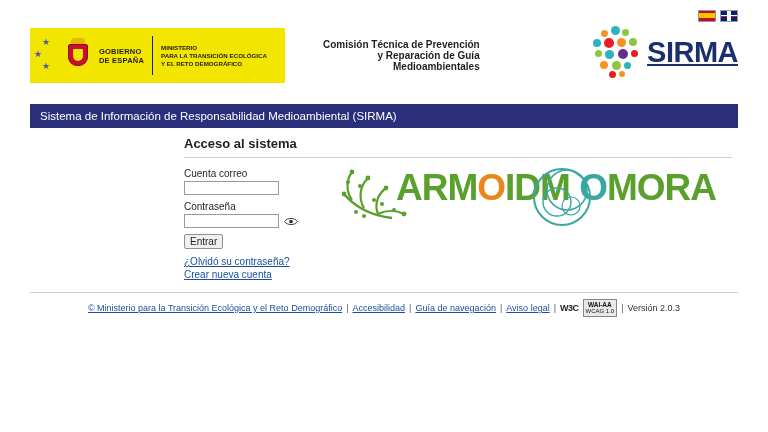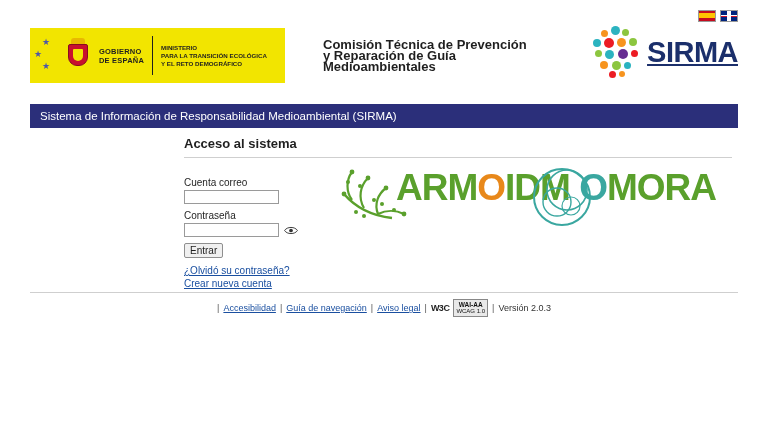--- a/index.html
+++ b/index.html
@@ -157,24 +157,25 @@
   .gob-min {
     font-size: 6.2px;
     line-height: 8px;
     color: #1f1f1f;
     font-weight: bold;
   }
 
   .comision {
     margin-left: 38px;
     align-self: center;
-    font-size: 13px;
+    font-size: 10px;
     line-height: 11px;
     color: #1f1f1f;
     font-weight: bold;
+    text-align: right;
   }
 
   
   .sirma-logo {
     position: absolute;
     right: 30px;
     top: 26px;
     display: flex;
     align-items: center;
   }
@@ -232,21 +233,20 @@
     border-top: 1px solid #cfcfcf;
     margin: 0 0 10px 0;
   }
 
   .form-area {
     position: relative;
     display: flex;
   }
   .form-col {
     width: 135px;
-    margin-top: 9px;
   }
   .field-label {
     font-size: 10px;
     color: #1f1f1f;
     margin-bottom: 2px;
   }
   .txt-input {
     width: 95px;
     height: 14px;
     border: 1px solid #9a9a9a;
@@ -478,20 +478,21 @@
           <circle cx="35" cy="31" r="28" fill="none" stroke="#3aa7a0" stroke-width="2"></circle>
           <circle cx="40" cy="24" r="20" fill="none" stroke="#3aa7a0" stroke-width="1.6"></circle>
           <circle cx="30" cy="36" r="14" fill="none" stroke="#3aa7a0" stroke-width="1.4"></circle>
           <circle cx="44" cy="40" r="9" fill="none" stroke="#3aa7a0" stroke-width="1.2"></circle>
         </svg>
       </div>
     </div>
   </div>
 
   <div class="footer">
+    <a>© Ministerio para la Transición Ecológica y el Reto Demográfico</a>
     <span class="sepbar">|</span>
     <a>Accesibilidad</a>
     <span class="sepbar">|</span>
     <a>Guía de navegación</a>
     <span class="sepbar">|</span>
     <a>Aviso legal</a>
     <span class="sepbar">|</span>
     <span class="w3c">W3C</span>
     <span class="wai">
       <b>WAI-AA</b>

